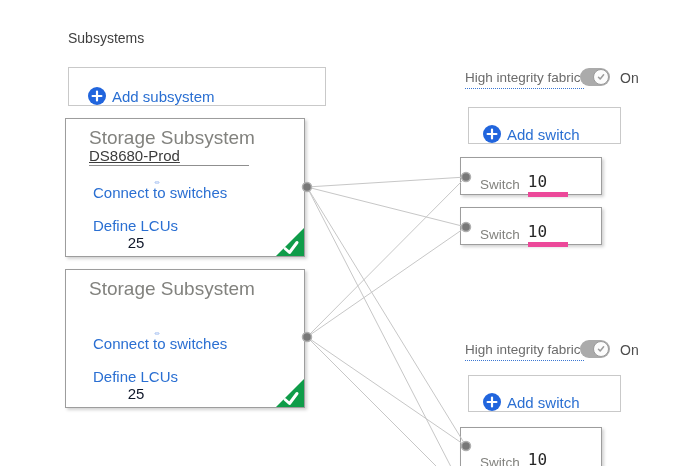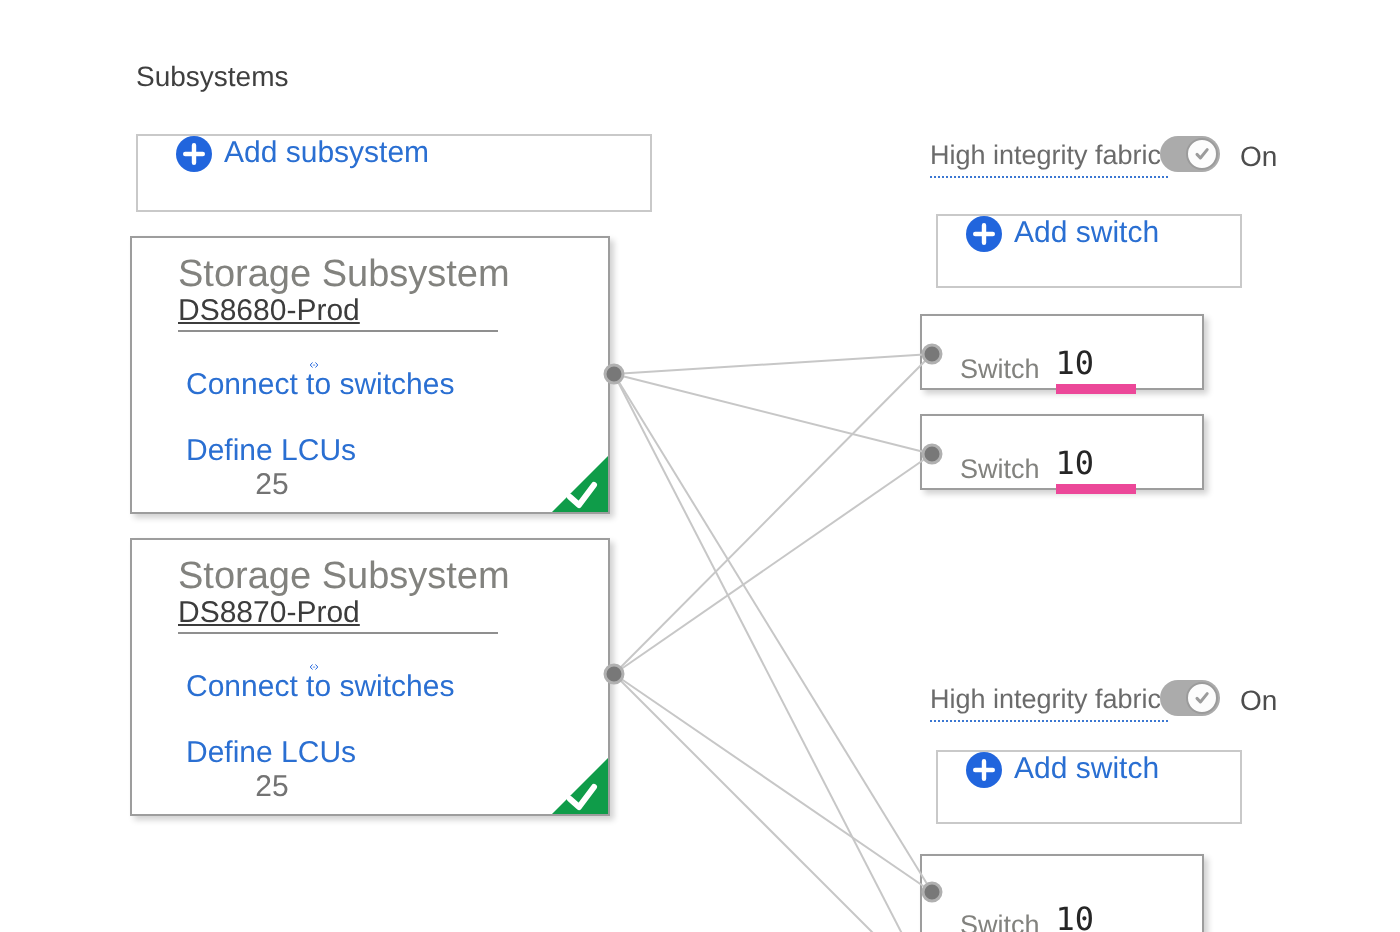--- a/index.html
+++ b/index.html
@@ -5,41 +5,41 @@
   html,body{margin:0;padding:0;background:#fff;}
   #stage{
     position:relative;width:700px;height:466px;overflow:hidden;
     font-family:"Liberation Sans",sans-serif;background:#fff;
   }
   .heading{position:absolute;left:68px;top:30px;font-size:14px;color:#3f3f3f;}
 
   
   .add-box{
     position:absolute;background:#fff;border:1px solid #c9c9c9;
-    display:flex;align-items:flex-start;cursor:pointer;
+    display:flex;align-items:flex-end;cursor:pointer;
   }
   .add-box .plus{flex:0 0 auto;width:18px;height:18px;}
   .add-box .add-label{margin-left:6px;font-size:15px;color:#2a6fd2;}
 
   
   .card{
     position:absolute;left:65px;width:238px;height:137px;background:#fff;
     border:1px solid #9d9d9d;box-shadow:2px 2px 3px rgba(0,0,0,.18);
   }
   .card .fld-label{position:absolute;left:23px;top:8px;font-size:19px;color:#82827e;}
   .card .name-input{
     position:absolute;left:23px;top:26px;width:160px;height:20px;
     border:none;border-bottom:1px solid #8f8f8f;outline:none;padding:0;background:transparent;
     font-family:"Liberation Sans",sans-serif;font-size:15px;color:#3c3c3c;text-decoration:underline;
   }
   .link-row{position:absolute;left:21px;display:flex;align-items:center;height:20px;cursor:pointer;flex-direction:column;}
   .link-row.connect{top:62px;}
   .link-row.define{top:98px;}
   .link-row .lnk{font-size:15px;color:#2a6fd2;margin-left:6px;}
-  .link-row .count{font-size:15px;color:#737373;margin-left:7px;}
+  .link-row .count{font-size:15px;color:#0f172a;margin-left:7px;}
   .corner{position:absolute;right:0;bottom:0;width:28px;height:28px;}
 
   
   .fab-label{
     position:absolute;left:465px;font-size:13.5px;color:#6b6b6b;
     border-bottom:1px dotted #3b77d2;padding-bottom:3px;cursor:help;
   }
   .toggle{position:absolute;left:580px;width:30px;height:18px;background:#ababab;border-radius:9px;cursor:pointer;}
   .knob{
     position:absolute;top:1px;right:1px;width:14px;height:14px;background:#fcfcfc;
@@ -101,21 +101,20 @@
       <span class="count">25</span>
     </div>
     <svg class="corner" viewBox="0 0 28 28">
       <polygon points="0,28 28,28 28,0" fill="#0f9c49"></polygon>
       <polyline points="9,20.5 13.5,24.5 21,14.5" fill="none" stroke="#fff" stroke-width="3" stroke-linecap="round" stroke-linejoin="round"></polyline>
     </svg>
   </div>
 
   <div class="card" style="top:269px;">
     <div class="fld-label">Storage Subsystem</div>
-    <input class="name-input" type="text" value="DS8870-Prod" style="">
     <div class="link-row connect">
       <svg width="18" height="12" viewBox="0 0 18 12">
         <polyline points="5.5,1.5 1.5,6 5.5,10.5" fill="none" stroke="#2165dd" stroke-width="2" stroke-linecap="round" stroke-linejoin="round"></polyline>
         <polyline points="12.5,1.5 16.5,6 12.5,10.5" fill="none" stroke="#2165dd" stroke-width="2" stroke-linecap="round" stroke-linejoin="round"></polyline>
         <circle cx="7.7" cy="6" r="1.1" fill="#2165dd"></circle>
         <circle cx="10.3" cy="6" r="1.1" fill="#2165dd"></circle>
       </svg>
       <span class="lnk">Connect to switches</span>
     </div>
     <div class="link-row define">

